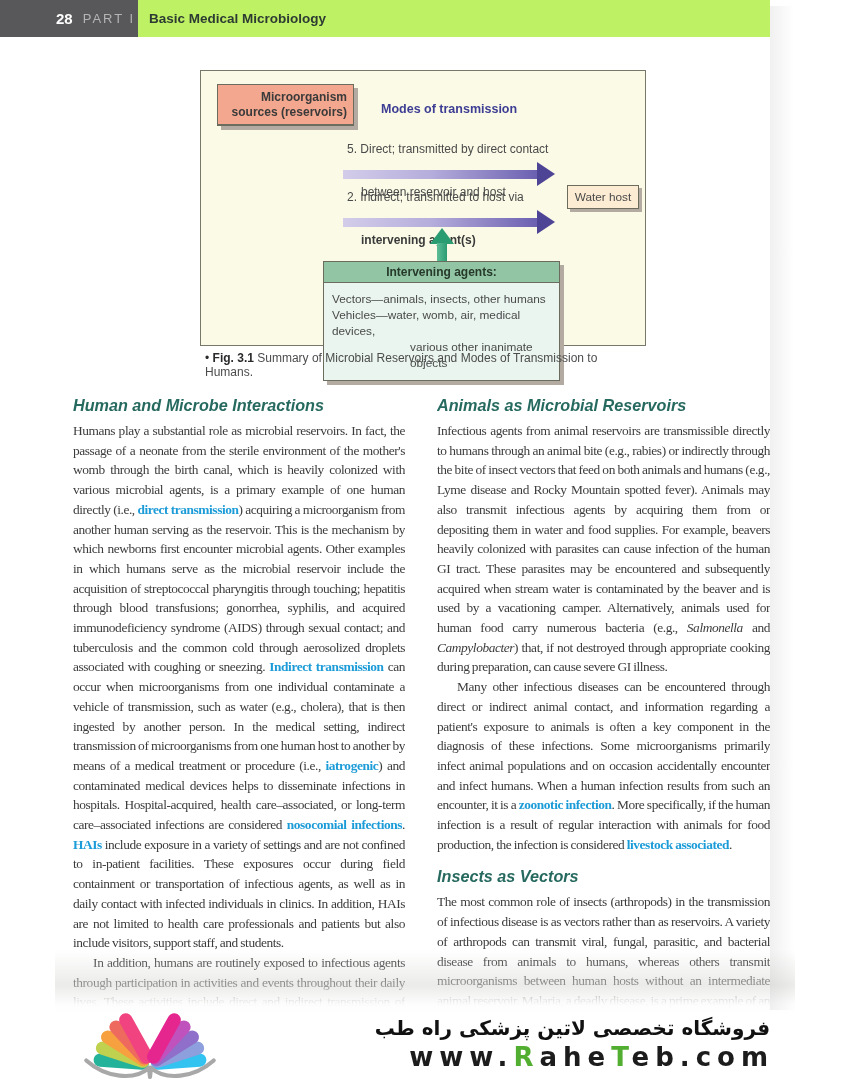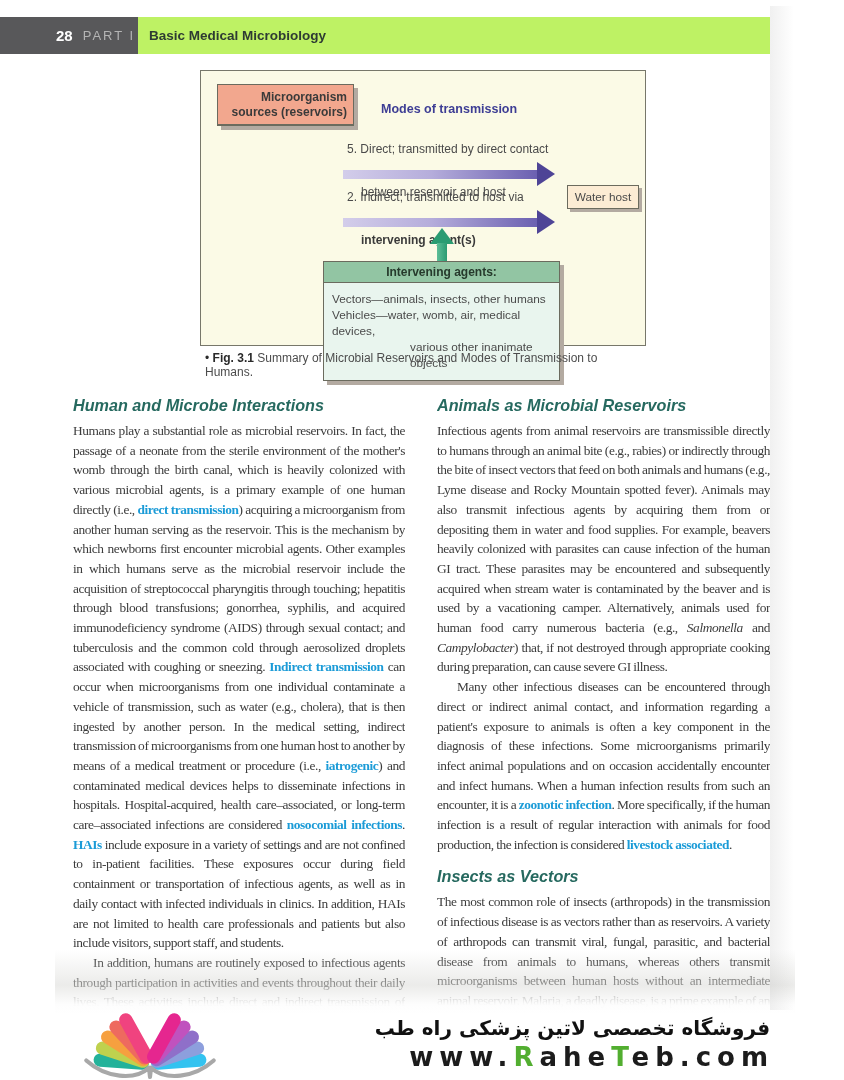--- a/index.html
+++ b/index.html
@@ -1,20 +1,20 @@
 <!DOCTYPE html>
 <html style="--heading-teal: #26695f; --key-blue: #1b9bd7; --url-green: #52ae30;"><head>
 <meta charset="utf-8">
 <style>
   html,body{margin:0;padding:0;background:#ffffff;}
   .page{position:relative;width:844px;height:1080px;background:#ffffff;overflow:hidden;
         font-family:"Liberation Sans", sans-serif;}
 
   
-  .header-band{position:absolute;left:0;top:17px;width:770px;height:37px;}
+  .header-band{position:absolute;left:0;top:0;width:770px;height:37px;}
   .header-dark{position:absolute;left:0;top:0;width:138px;height:37px;background:#58585a;
                display:flex;align-items:center;padding-left:56px;box-sizing:border-box;gap:10px;}
   .page-num{color:#ffffff;font-weight:bold;font-size:15px;}
   .part-label{color:#b4b4b4;font-size:13px;letter-spacing:2px;}
   .header-light{position:absolute;left:138px;top:0;width:632px;height:37px;background:#bef264;
                 display:flex;align-items:center;padding-left:11px;box-sizing:border-box;}
   .book-title{color:#2e3b33;font-weight:bold;font-size:13.5px;}
 
   
   .figure-panel{position:absolute;left:200px;top:70px;width:446px;height:276px;

